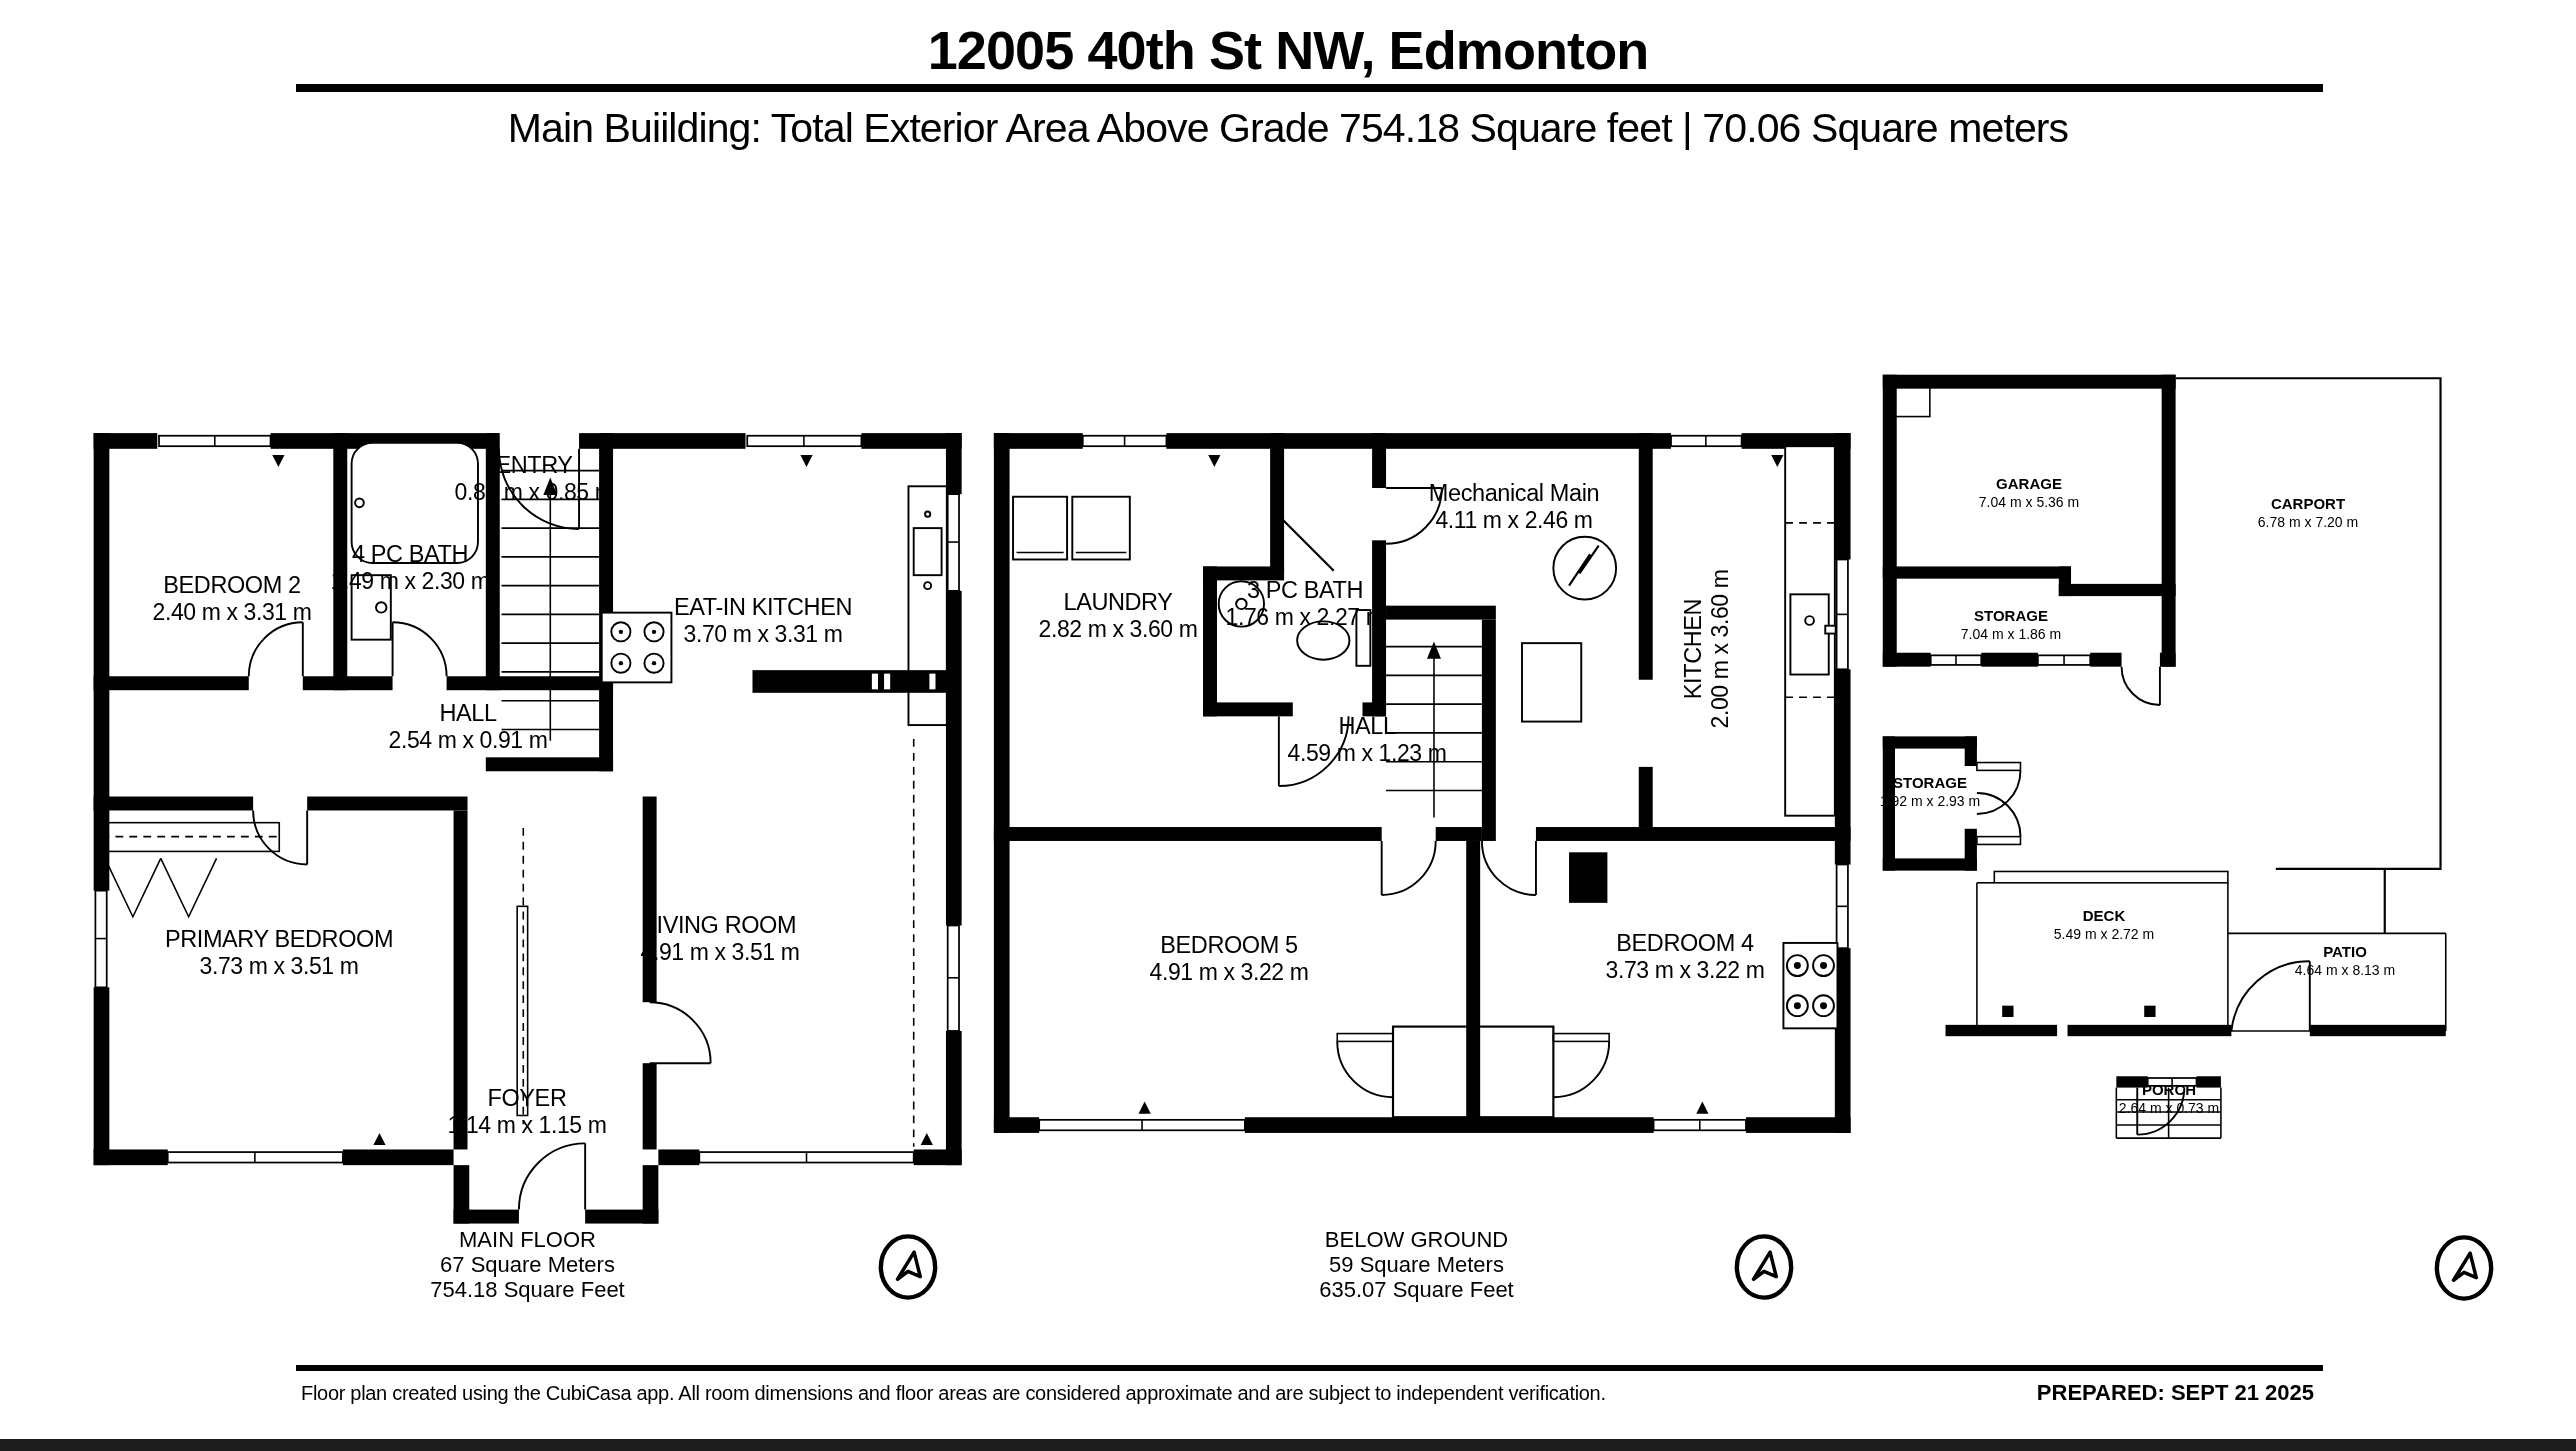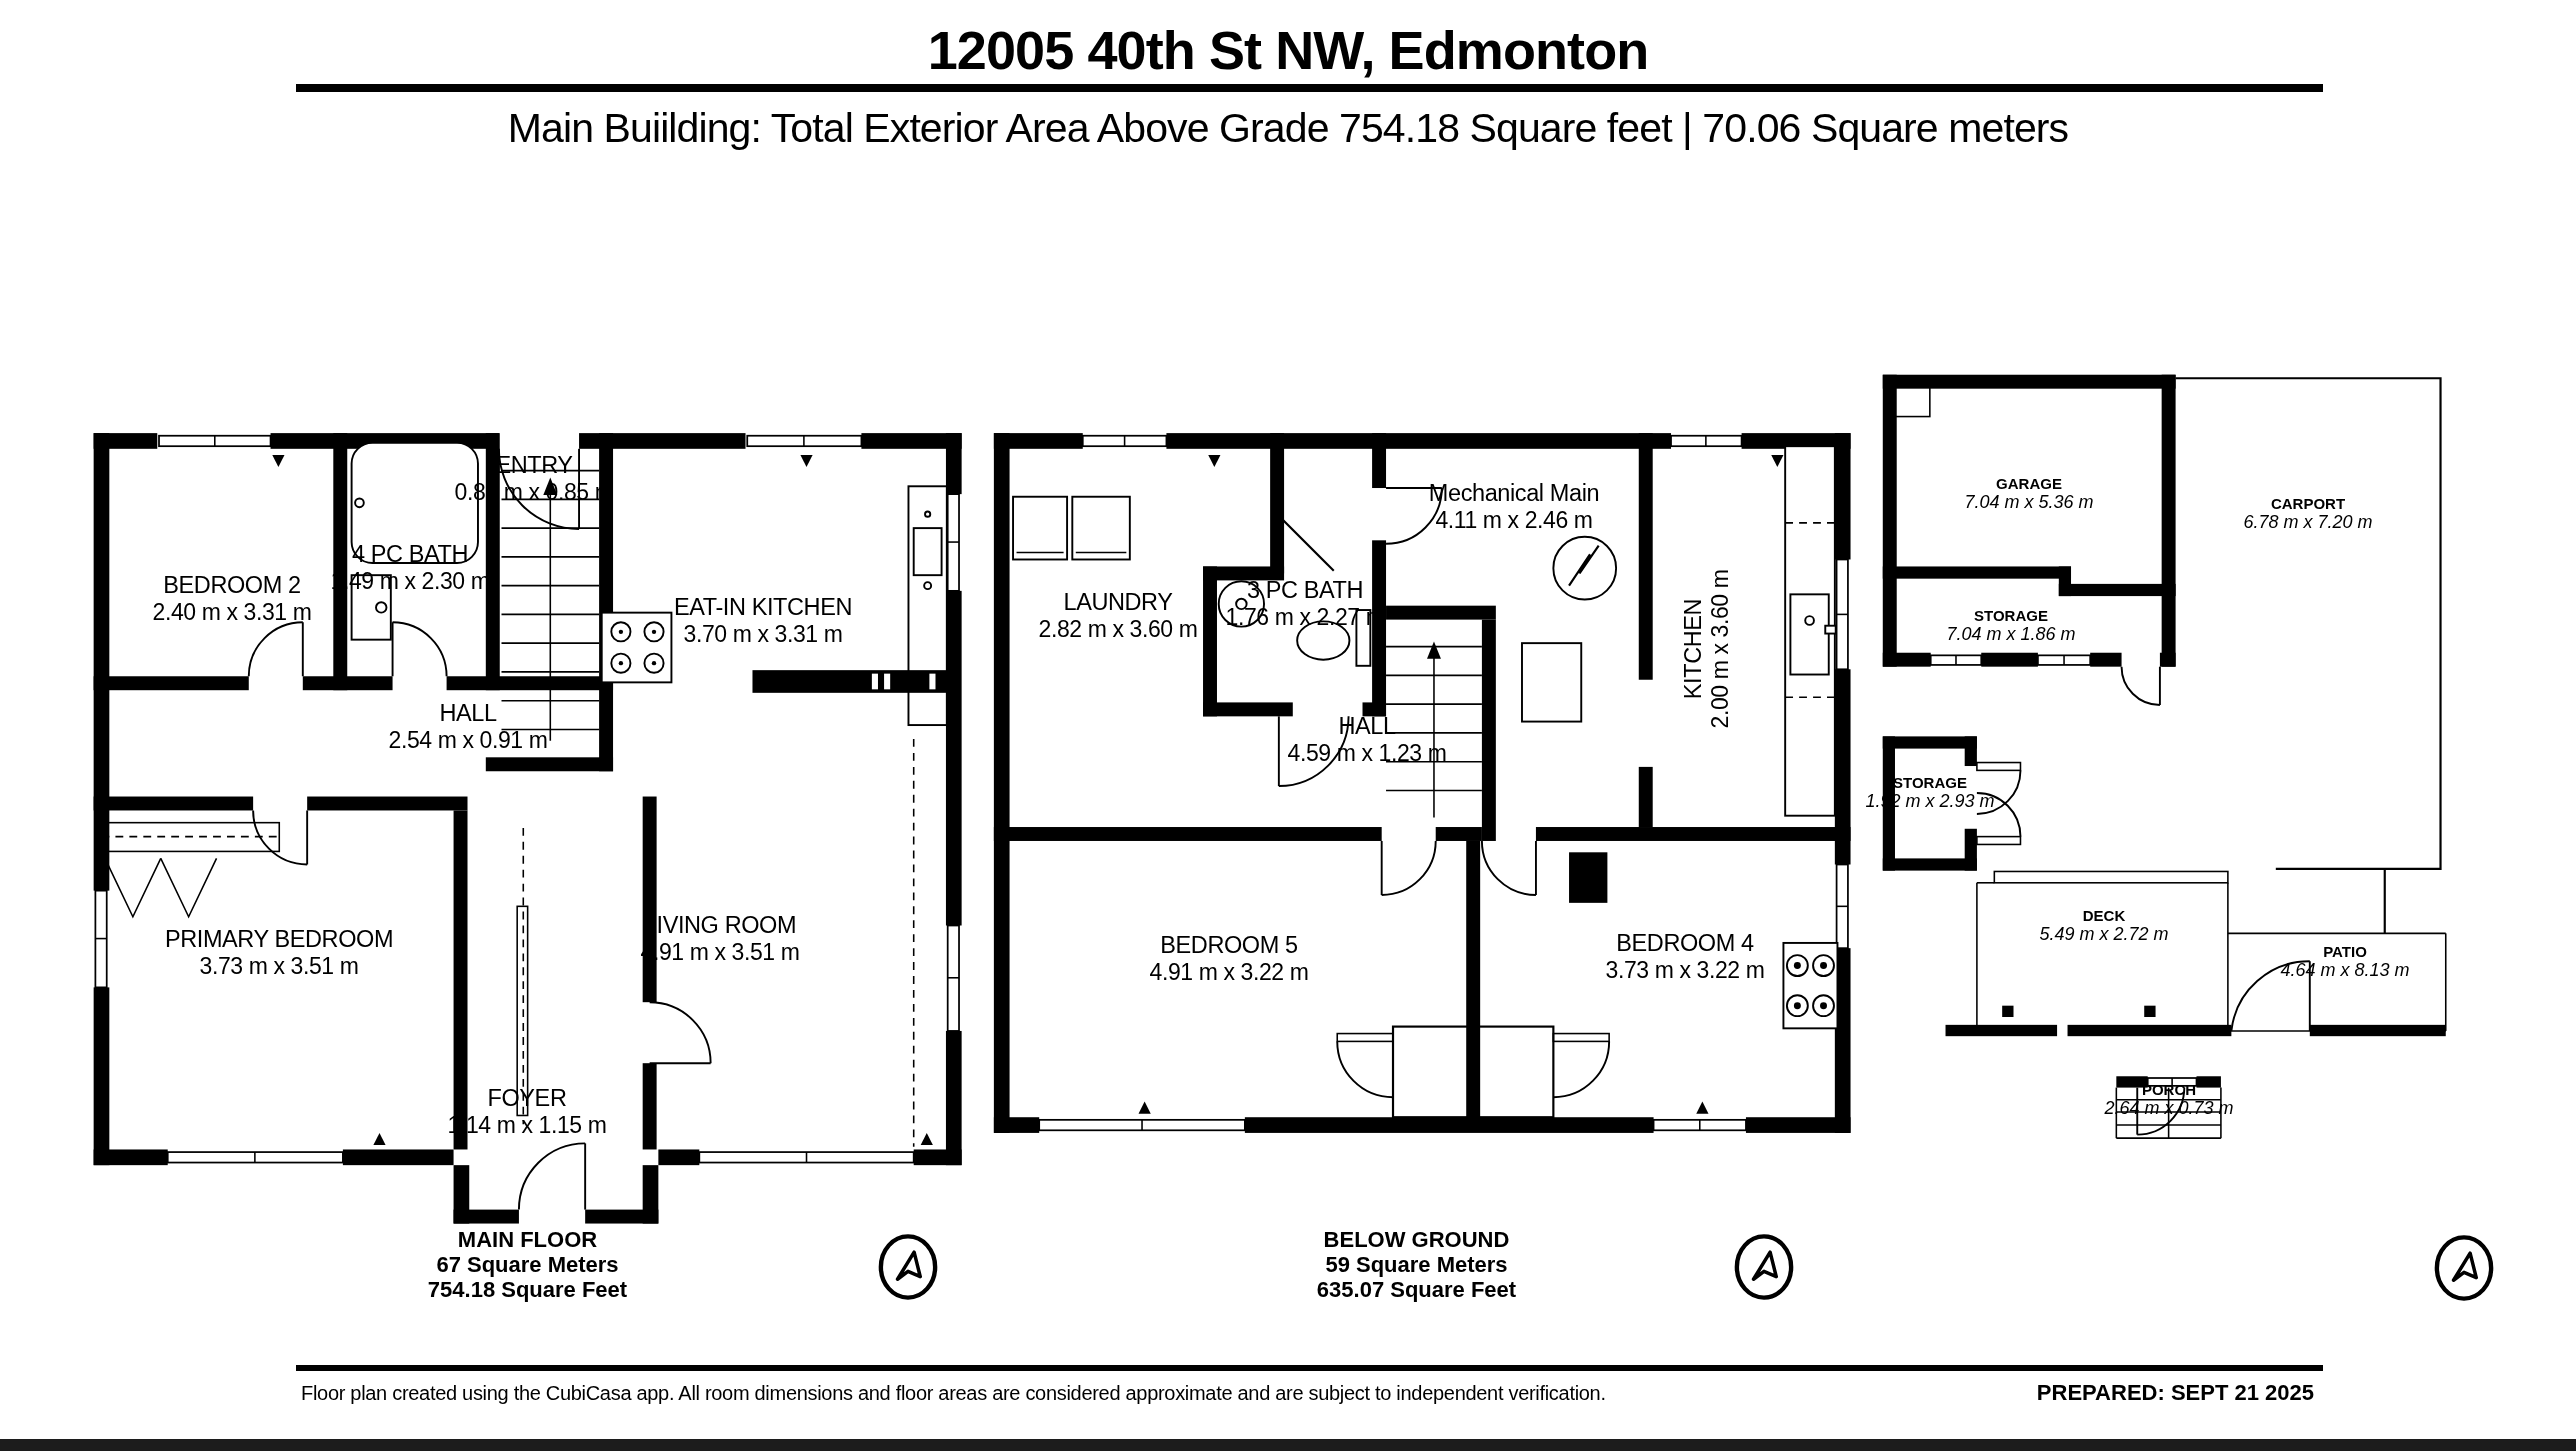--- a/index.html
+++ b/index.html
@@ -9,23 +9,23 @@
          font-size:54px;font-weight:bold;letter-spacing:-0.9px;}
   .title-rule{position:absolute;left:296px;top:84px;width:2027px;height:7.8px;background:#000;}
   .subtitle{position:absolute;left:0;top:105px;width:100%;text-align:center;
             font-size:41px;font-weight:400;letter-spacing:-0.9px;}
   .plan-svg{position:absolute;left:0;top:0;}
   .room{position:absolute;transform:translate(-50%,-50%);text-align:center;white-space:nowrap;line-height:27px;}
   .room .nm{font-size:23.5px;letter-spacing:-0.4px;}
   .room .dm{font-size:23px;letter-spacing:-0.4px;}
   .room.sm{line-height:18.3px;}
   .room.sm .nm{font-size:15px;letter-spacing:0;font-weight:bold;}
-  .room.sm .dm{font-size:18px;letter-spacing:0;font-style:italic;}
+  .room.sm .dm{font-size:14px;letter-spacing:0;}
   .room.vert{transform:translate(-50%,-50%) rotate(-90deg);}
-  .area{position:absolute;width:401px;text-align:center;font-weight:bold;
+  .area{position:absolute;width:401px;text-align:center;font-weight:normal;
         font-size:22px;line-height:25px;}
   .area .ln{display:block;}
   .compass{position:absolute;transform:translate(-50%,-50%);}
   .footer-rule{position:absolute;left:296px;top:1365px;width:2027px;height:6.1px;background:#000;}
   .disclaimer{position:absolute;left:301px;top:1382px;font-size:20px;letter-spacing:-0.3px;}
   .prepared{position:absolute;right:262px;top:1380px;font-size:22px;font-weight:bold;}
   .bottom-bar{position:absolute;left:0;top:1439px;width:100%;height:12.2px;background:#1c1c1c;}
   svg .wl{fill:#000;stroke:none;}
   svg .thin{stroke:#000;stroke-width:2.5;fill:none;}
   svg .thin15{stroke:#000;stroke-width:1.8;fill:none;}

